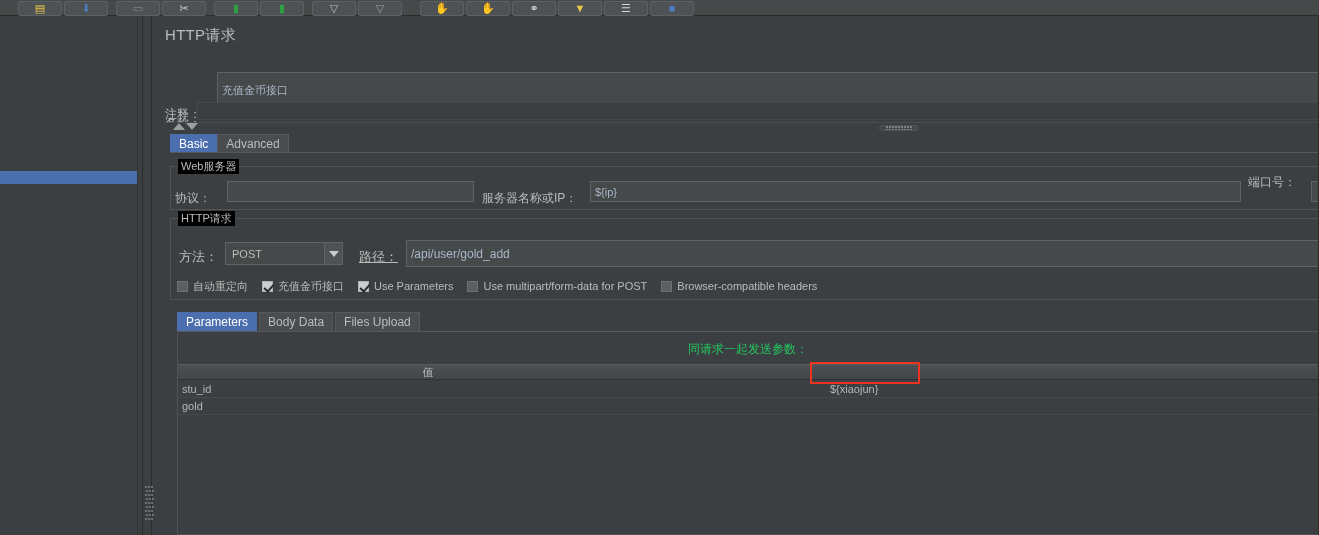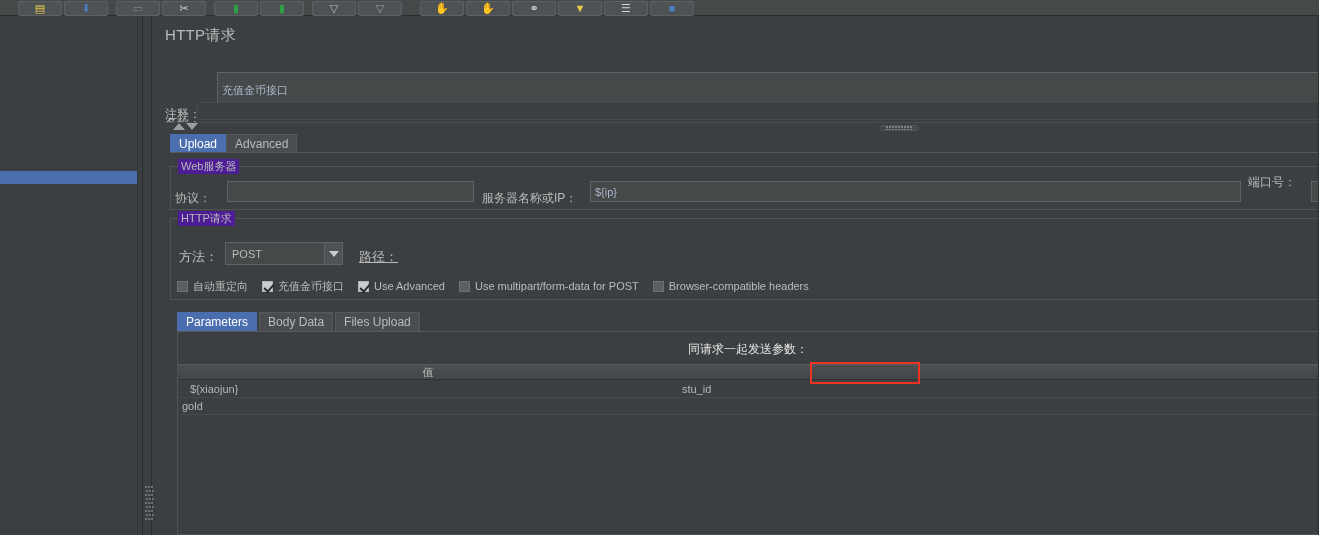--- a/index.html
+++ b/index.html
@@ -196,21 +196,21 @@
   }
 
   
   .groupbox {
     position: absolute;
     border: 1px solid #50545680;
     border-color: #4f5355;
   }
   .groupbox > .gtitle {
     position: absolute; left: 7px; top: -8px;
-    background: #4c1d95;
+    background: #000000;
     padding: 0 3px;
     font-size: 11px; color: #bbbbbb;
     white-space: nowrap;
   }
 
   #web-server-group { left: 5px; top: 150px; width: 1149px; height: 44px; }
   #http-req-group   { left: 5px; top: 202px; width: 1149px; height: 82px; }
 
   
   .combo {
@@ -283,21 +283,21 @@
   .params-panel {
     position: absolute; left: 12px; top: 315px;
     width: 1142px; height: 204px;
     border: 1px solid #4f5355;
     border-top: 1px solid #55595b;
     background: #3c3f41;
   }
   .params-caption {
     position: absolute; left: 0; top: 9px; width: 100%;
     text-align: center;
-    font-size: 12px; color: #e5e5e5;
+    font-size: 12px; color: #22c55e;
   }
   .tbl-header {
     position: absolute; left: 0; top: 32px;
     width: 100%; height: 16px;
     background: linear-gradient(#4c5052, #434648);
     border-top: 1px solid #585c5e;
     border-bottom: 1px solid #2f3234;
     display: flex;
   }
   .th {
@@ -463,21 +463,21 @@
             <i style="left: 24px; top: 0px;"></i>
             <i style="left: 24px; top: 3px;"></i>
             <i style="left: 27px; top: 0px;"></i>
             <i style="left: 27px; top: 3px;"></i>
             <i style="left: 30px; top: 0px;"></i>
             <i style="left: 30px; top: 3px;"></i>
           </div>
       </div>
 
       <div class="tabstrip">
-        <div class="tab sel">Upload</div>
+        <div class="tab sel">Basic</div>
         <div class="tab unsel">Advanced</div>
       </div>
       <div class="tab-underline"></div>
 
       <div class="groupbox" id="web-server-group">
         <div class="gtitle">Web服务器</div>
       </div>
       <div class="row-label" style="left:10px; top:174px;">协议：</div>
       <div class="txtfield" style="left:62px; top:165px; width:247px; height:21px;"></div>
       <div class="row-label" style="left:317px; top:174px;">服务器名称或IP：</div>
@@ -489,33 +489,34 @@
         <div class="gtitle">HTTP请求</div>
       </div>
       <div class="row-label" style="left:14px; top:232px; font-size:13px;">方法：</div>
       <div class="combo" style="left:60px; top:226px; width:118px; height:23px;">
         <span>POST</span>
         <span class="arrow-btn">
             <i class="tri"></i>
           </span>
       </div>
       <div class="row-label" style="left:194px; top:232px; font-size:13px;text-decoration:underline;">路径：</div>
+      <div class="txtfield" style="left:241px; top:224px; width:913px; height:27px; font-size:12px;">/api/user/gold_add</div>
 
       <div class="cbrow" id="cbrow">
           <div class="cbitem">
             <span class="cbox"></span>
             <span class="cblabel">自动重定向</span>
           </div>
           <div class="cbitem">
             <span class="cbox checked"></span>
             <span class="cblabel">充值金币接口</span>
           </div>
           <div class="cbitem">
             <span class="cbox checked"></span>
-            <span class="cblabel">Use Advanced</span>
+            <span class="cblabel">Use Parameters</span>
           </div>
           <div class="cbitem">
             <span class="cbox"></span>
             <span class="cblabel">Use multipart/form-data for POST</span>
           </div>
           <div class="cbitem">
             <span class="cbox"></span>
             <span class="cblabel">Browser-compatible headers</span>
           </div>
         </div>
@@ -527,22 +528,22 @@
       </div>
 
       <div class="params-panel">
         <div class="params-caption">同请求一起发送参数：</div>
 
         <div class="tbl-header">
           <div class="th c2">值</div>
         </div>
 
         <div class="tbl-row" style="top:49px;">
+          <div class="td c1">stu_id</div>
           <div class="td c2">${xiaojun}</div>
-          <div class="td c1">stu_id</div>
         </div>
         <div class="row-sep" style="top:65px;"></div>
         <div class="tbl-row" style="top:66px;flex-direction:column;">
           <div class="td c1">gold</div>
         </div>
         <div class="row-sep" style="top:82px;"></div>
       </div>
 
       <div class="redbox" style="left:645px; top:346px; width:110px; height:22px;"></div>
 

